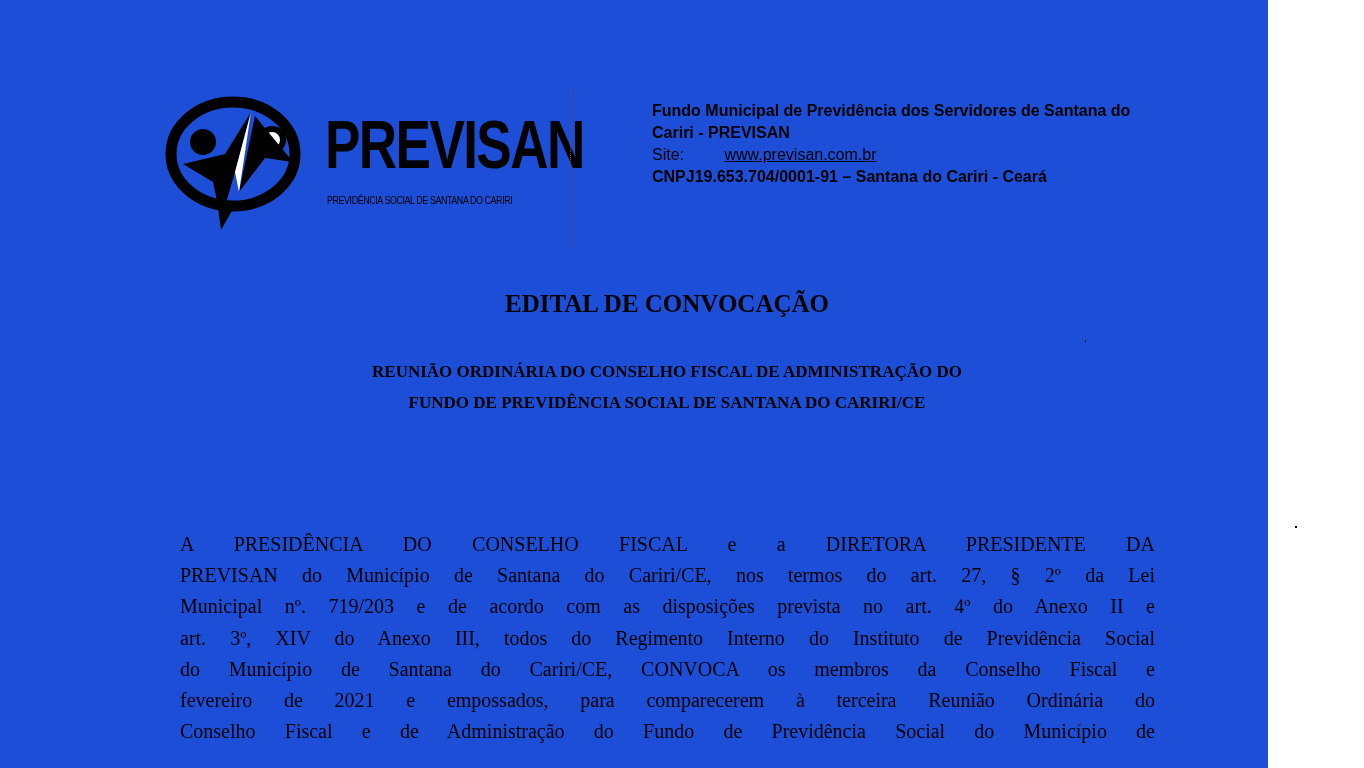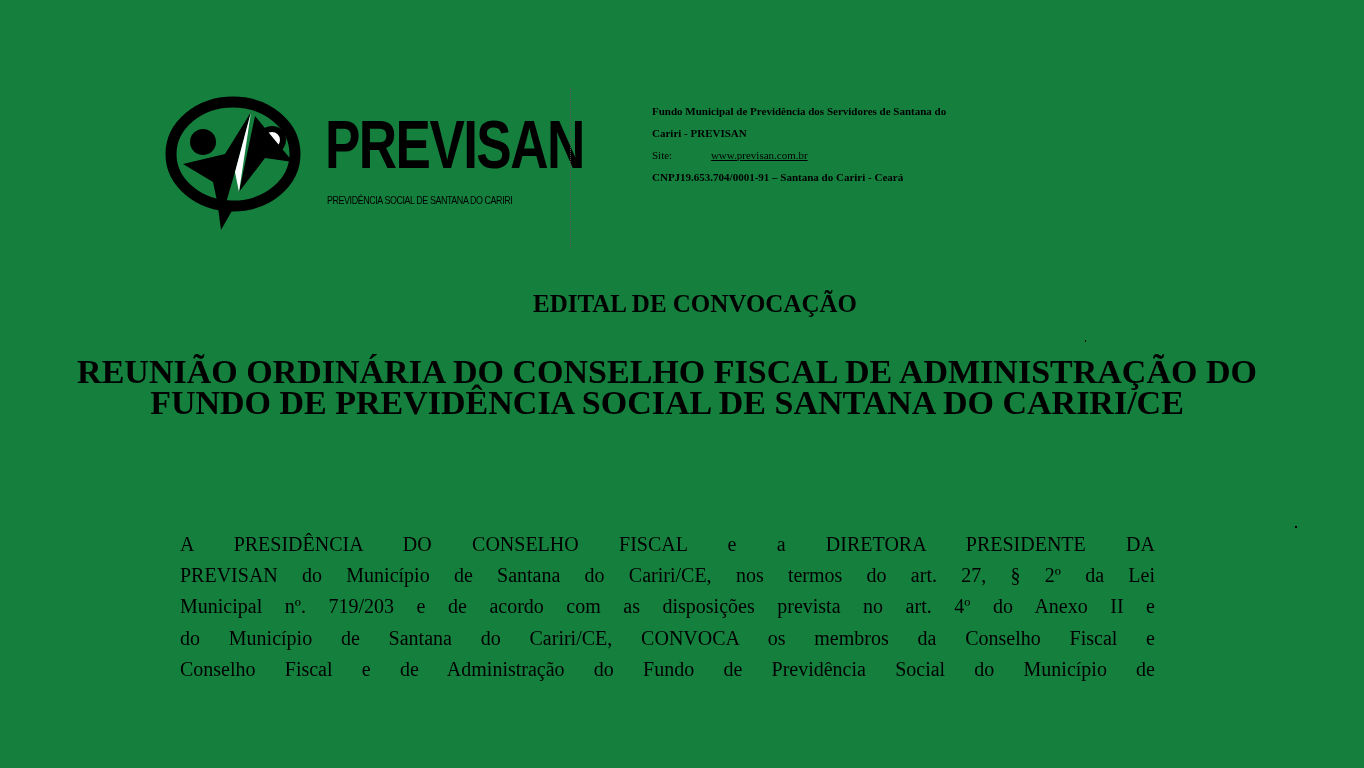--- a/index.html
+++ b/index.html
@@ -1,32 +1,32 @@
 <!DOCTYPE html>
 <html><head>
 <meta charset="utf-8">
 <style>
   html, body { margin: 0; padding: 0; background: #ffffff; }
   body { width: 1364px; height: 768px; overflow: hidden; position: relative; color: #000; }
-  .page { position: absolute; left: 0; top: 0; width: 1364px; height: 768px; background: #15803d; }
+  .page { position: absolute; left: 0; top: 0; width: 1268px; height: 768px; background: #1d4ed8; }
 
   .logo { position: absolute; left: 165px; top: 92px; width: 390px; height: 140px; }
   .logo-mark { position: absolute; left: 0; top: 0; width: 140px; height: 140px; }
   .logo-word { position: absolute; left: 160px; top: 18px; font-family: "Liberation Sans", sans-serif; font-weight: bold; font-size: 68px; letter-spacing: -2px; transform: scaleX(0.78); transform-origin: left top; line-height: 1; color: #000; }
   .logo-tagline { position: absolute; left: 162px; top: 102px; font-family: "Liberation Sans", sans-serif; font-size: 10.5px; letter-spacing: -0.5px; transform: scaleX(0.85); transform-origin: left top; white-space: nowrap; color: #000; }
 
   .divider { position: absolute; left: 570px; top: 88px; width: 0; height: 160px; border-left: 1px dotted #555; }
 
-  .org { position: absolute; left: 652px; top: 100px; font-family: Liberation Serif, serif; font-size: 11px; line-height: 22px; color: #000; }
+  .org { position: absolute; left: 652px; top: 100px; font-family: Liberation Sans, sans-serif; font-size: 16px; line-height: 22px; color: #000; }
   .org .b { font-weight: bold; }
   .org a { color: #000; text-decoration: underline; margin-left: 36px; }
 
   .title { position: absolute; left: 0; width: 1334px; text-align: center; font-family: "Liberation Serif", serif; font-weight: bold; color: #000; }
-  .title1 { top: 290px; font-size: 25px; padding-left: 28px; }
-  .title2 { top: 356px; font-size: 34px; line-height: 31px; }
+  .title1 { top: 290px; font-size: 25px; }
+  .title2 { top: 356px; font-size: 17px; line-height: 31px; }
 
   .body-text { position: absolute; left: 180px; top: 529px; width: 975px; font-family: "Liberation Serif", serif; font-size: 20px; line-height: 31.2px; text-align: justify; color: #000; }
   .body-text .line { display: block; text-align-last: justify; white-space: nowrap; }
   .body-text .b { font-weight: normal; }
 
   .speck { position: absolute; width: 2px; height: 2px; background: #000; }
 </style>
 </head>
 <body>
 
@@ -58,19 +58,21 @@
   <div class="title title1">EDITAL DE CONVOCAÇÃO</div>
   <div class="title title2">
     <div>REUNIÃO ORDINÁRIA DO CONSELHO FISCAL DE ADMINISTRAÇÃO DO</div>
     <div>FUNDO DE PREVIDÊNCIA SOCIAL DE SANTANA DO CARIRI/CE</div>
   </div>
 
   <div class="body-text">
     <span class="line">A PRESIDÊNCIA DO CONSELHO FISCAL e a DIRETORA PRESIDENTE DA</span>
     <span class="line">PREVISAN do Município de Santana do Cariri/CE, nos termos do art. 27, § 2º da Lei</span>
     <span class="line">Municipal nº. 719/203 e de acordo com as disposições prevista no art. 4º do Anexo II e</span>
+    <span class="line">art. 3º, XIV do Anexo III, todos do Regimento Interno do Instituto de Previdência Social</span>
     <span class="line"><span>do Município de Santana do Cariri/CE, </span><span class="b">CONVOCA</span><span> os membros da Conselho Fiscal e</span></span>
+    <span class="line">fevereiro de 2021 e empossados, para comparecerem à terceira Reunião Ordinária do</span>
     <span class="line">Conselho Fiscal e de Administração do Fundo de Previdência Social do Município de</span>
   </div>
 
   <div class="speck" style="left:1295px; top:526px;"></div>
   <div class="speck" style="left:1085px; top:340px; width:1px; height:2px;"></div>
 </div>
 
 </body></html>

